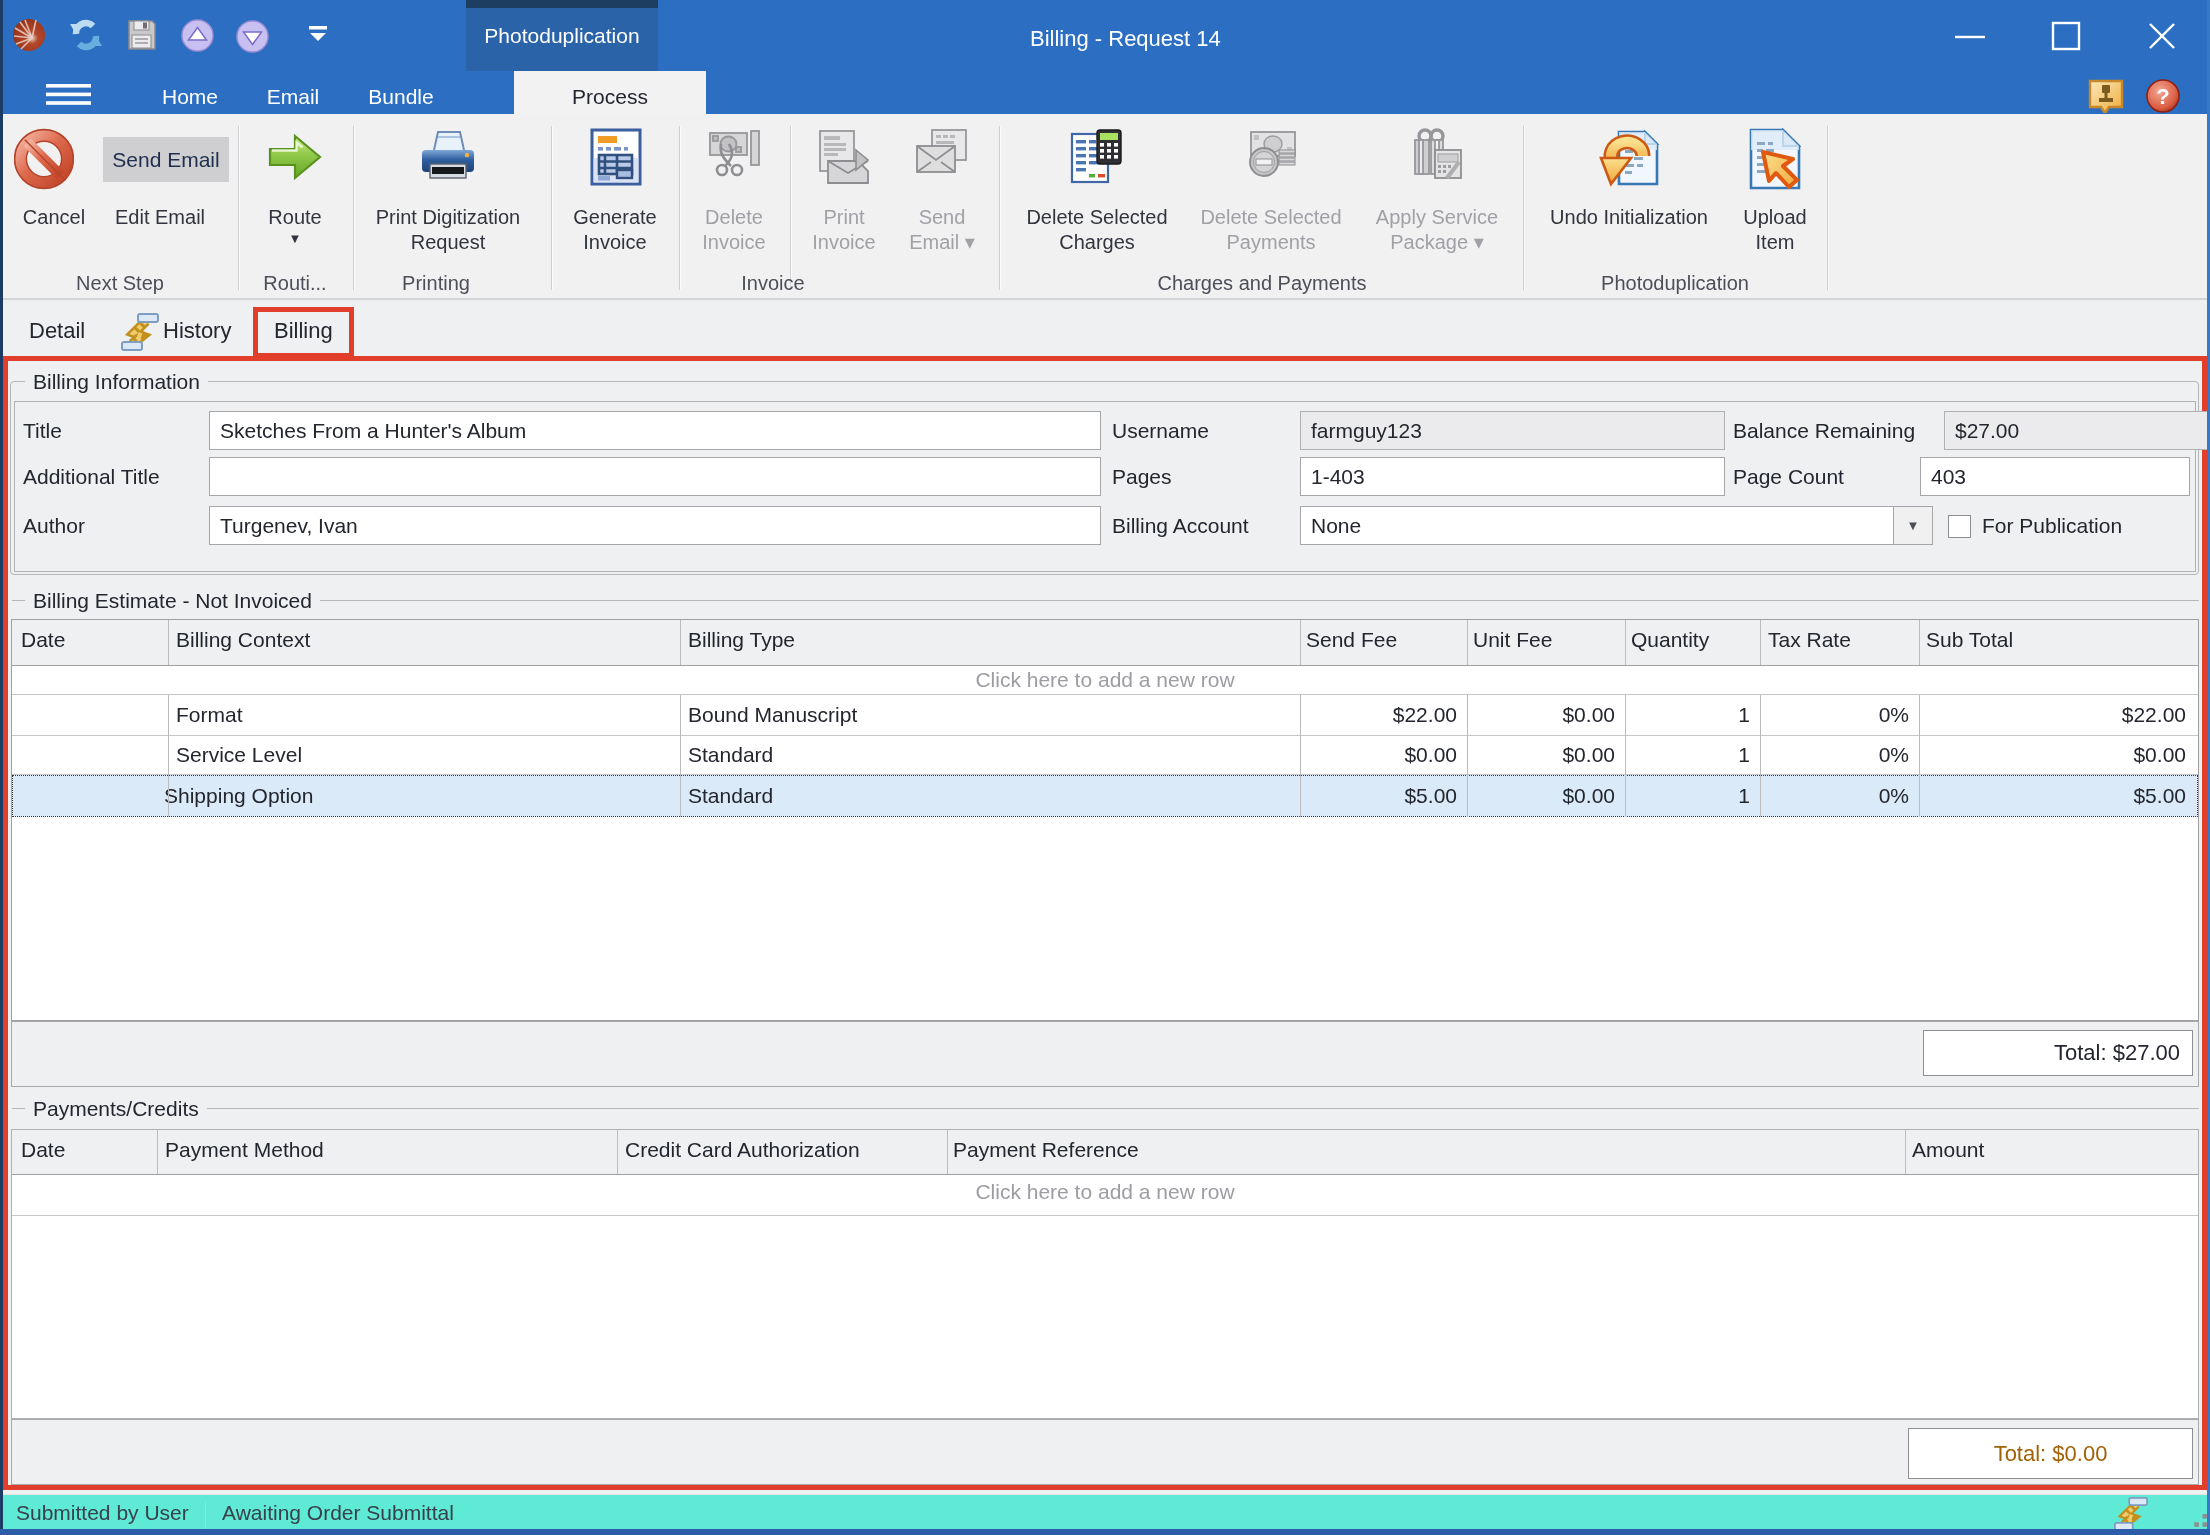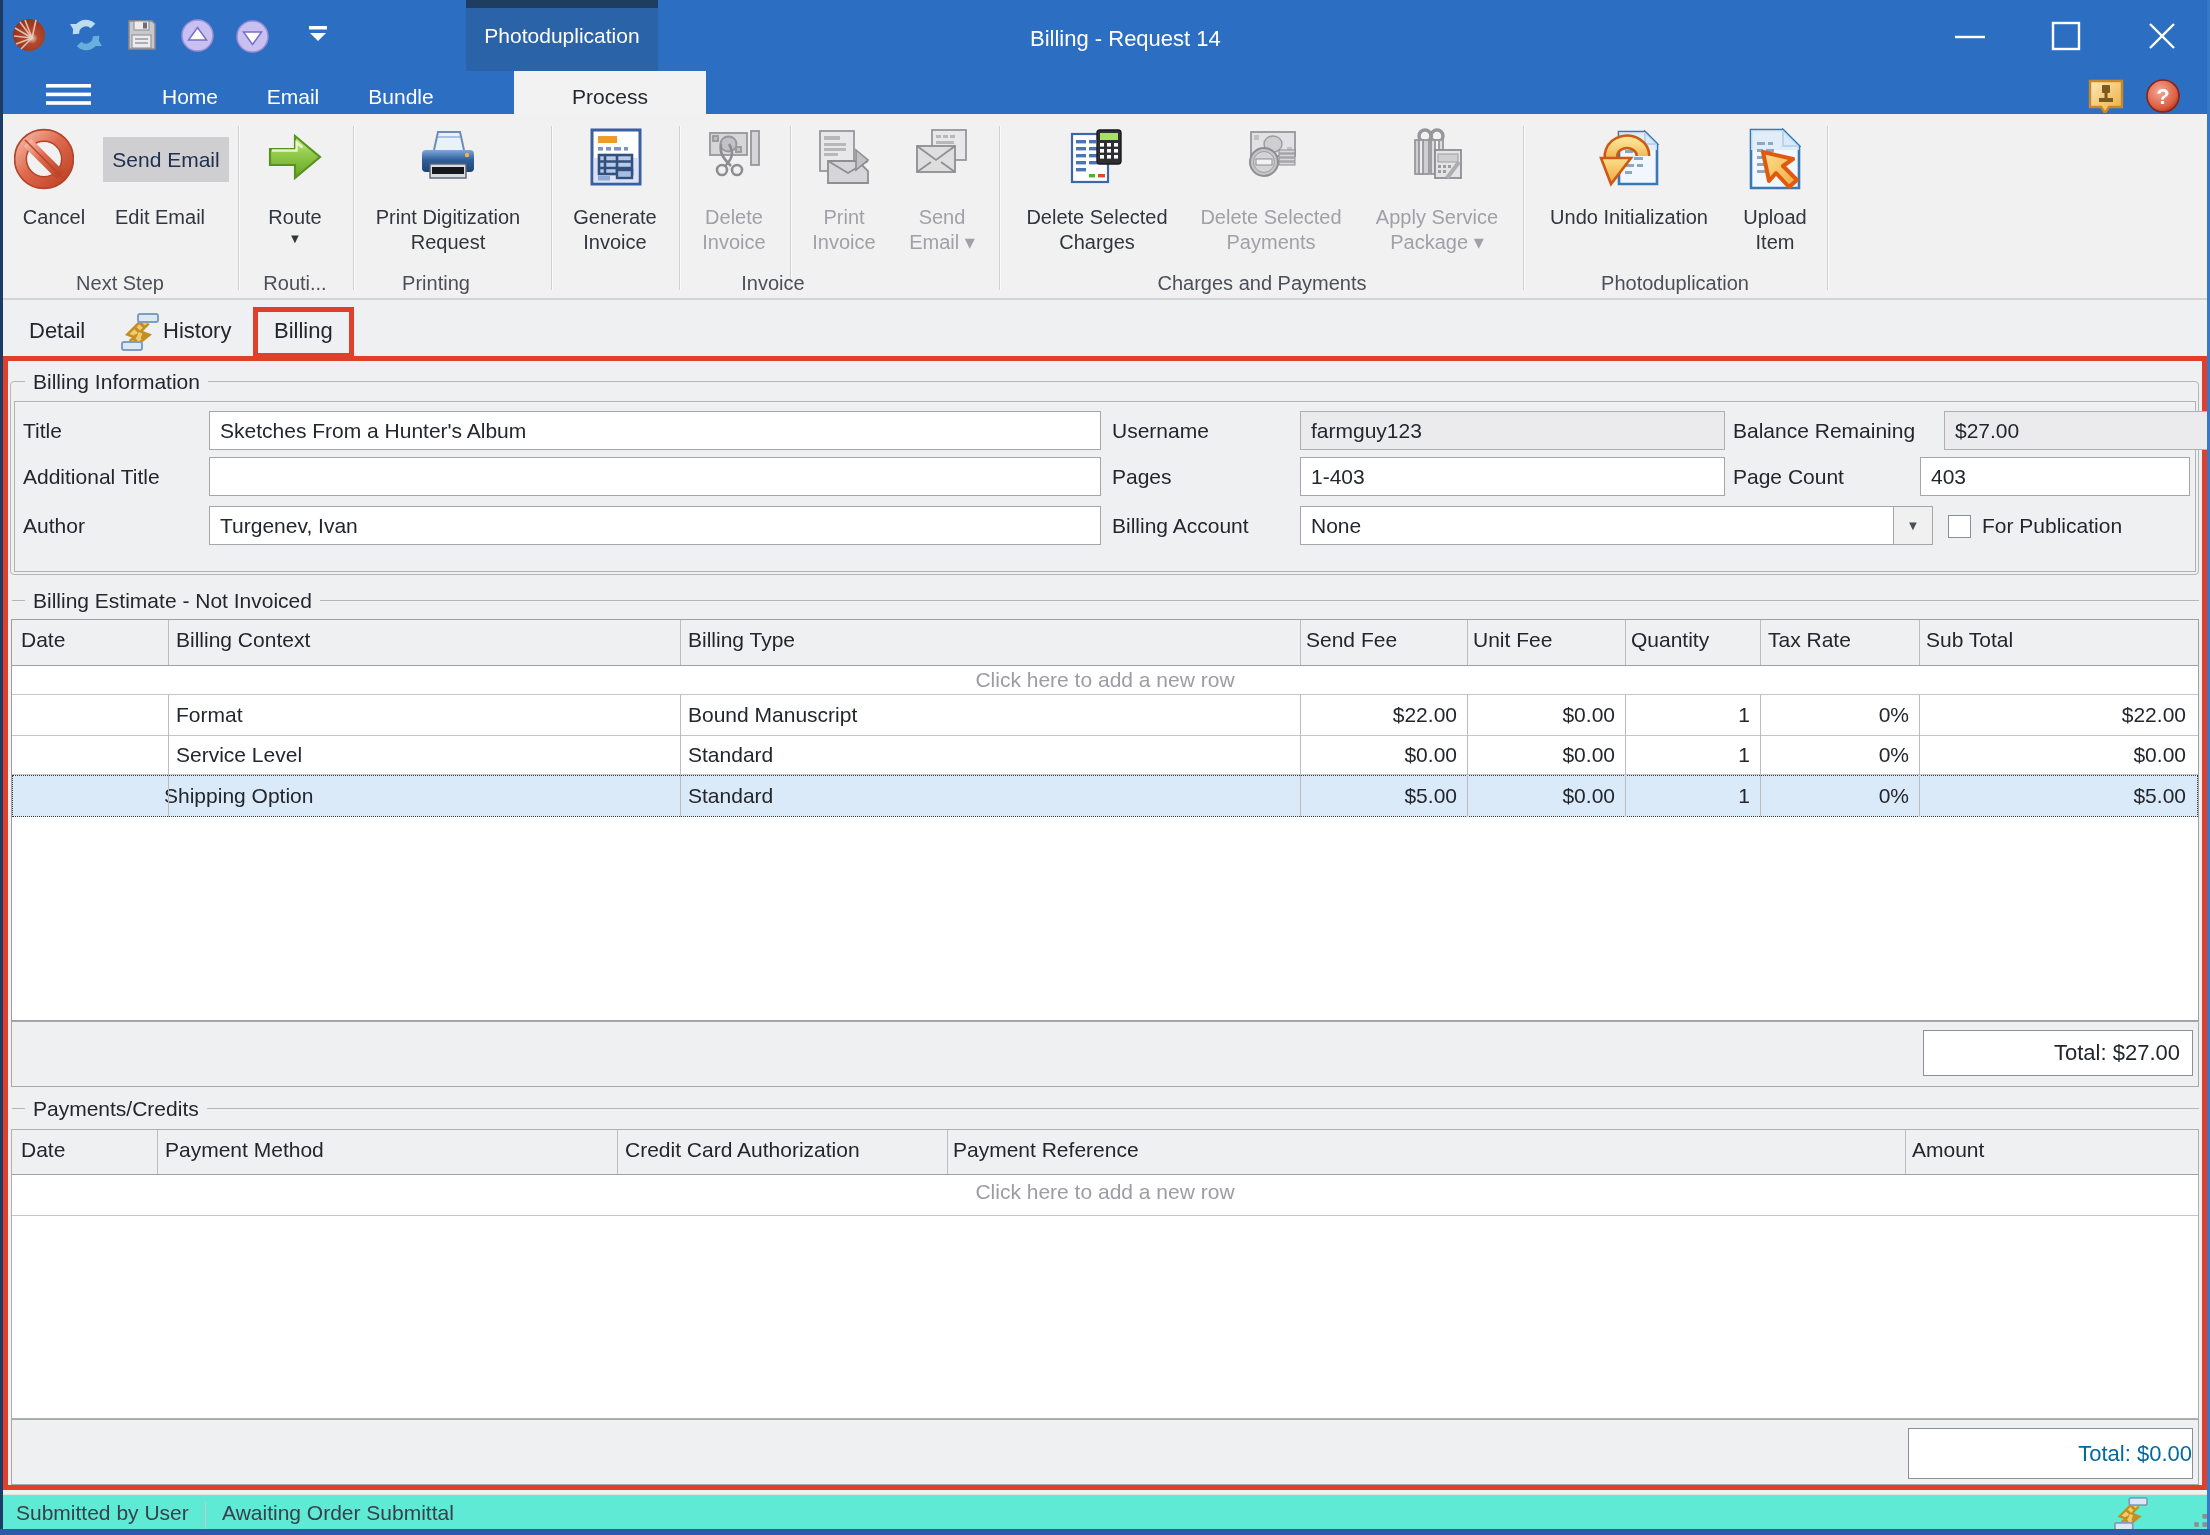--- a/index.html
+++ b/index.html
@@ -500,21 +500,21 @@
 <div class="hdr" style="left:165px;top:1129px;height:45px;line-height:41px;">Payment Method</div>
 <div class="hdr" style="left:625px;top:1129px;height:45px;line-height:41px;">Credit Card Authorization</div>
 <div class="hdr" style="left:953px;top:1129px;height:45px;line-height:41px;">Payment Reference</div>
 <div class="hdr" style="left:1912px;top:1129px;height:45px;line-height:41px;">Amount</div>
 <div class="vline" style="left:157px;top:1130px;height:44px;"></div>
 <div class="vline" style="left:617px;top:1130px;height:44px;"></div>
 <div class="vline" style="left:947px;top:1130px;height:44px;"></div>
 <div class="vline" style="left:1905px;top:1130px;height:44px;"></div>
 <div class="abs" style="left:12px;top:1175px;width:2186px;height:41px;background:#fff;text-align:center;line-height:33px;font-size:21px;color:#9c9ca2;border-bottom:1px solid #c6c6c9;box-sizing:border-box;">Click here to add a new row</div>
 <div class="abs" style="left:11px;top:1419px;width:2188px;height:66px;background:#eff0f1;border:1px solid #a8a8ab;box-sizing:border-box;"></div>
-<div class="abs" style="left:1908px;top:1428px;width:285px;height:51px;background:#fff;border:1px solid #8f8f93;box-sizing:border-box;line-height:49px;text-align:right;padding-right:0;font-size:22px;color:#0369a1;">Total: $0.00</div>
+<div class="abs" style="left:1908px;top:1428px;width:285px;height:51px;background:#fff;border:1px solid #8f8f93;box-sizing:border-box;line-height:49px;text-align:center;padding-right:0;font-size:22px;color:#a16207;">Total: $0.00</div>
 <div class="abs" id="statusbar">
   <div class="stxt" style="left:16px;">Submitted by User</div>
   <div style="position:absolute;left:205px;top:7px;width:1px;height:27px;background:#c9c9cc;"></div>
   <div class="stxt" style="left:222px;">Awaiting Order Submittal</div>
   <svg class="abs" style="left:2114px;top:2px;" width="34" height="34" viewBox="0 0 38 38">
     <path d="M25 8 L13 20 L21 23 L11 31" stroke="#c2901e" stroke-width="10" fill="none"></path>
     <path d="M25 8 L13 20 L21 23 L11 31" stroke="#f2cb6e" stroke-width="5" fill="none" stroke-dasharray="4 3"></path>
     <rect x="17" y="1" width="20" height="8" rx="2" fill="#dce8f4" stroke="#7d9dc2" stroke-width="2"></rect>
     <rect x="1" y="29" width="20" height="8" rx="2" fill="#dce8f4" stroke="#7d9dc2" stroke-width="2"></rect>
   </svg>

